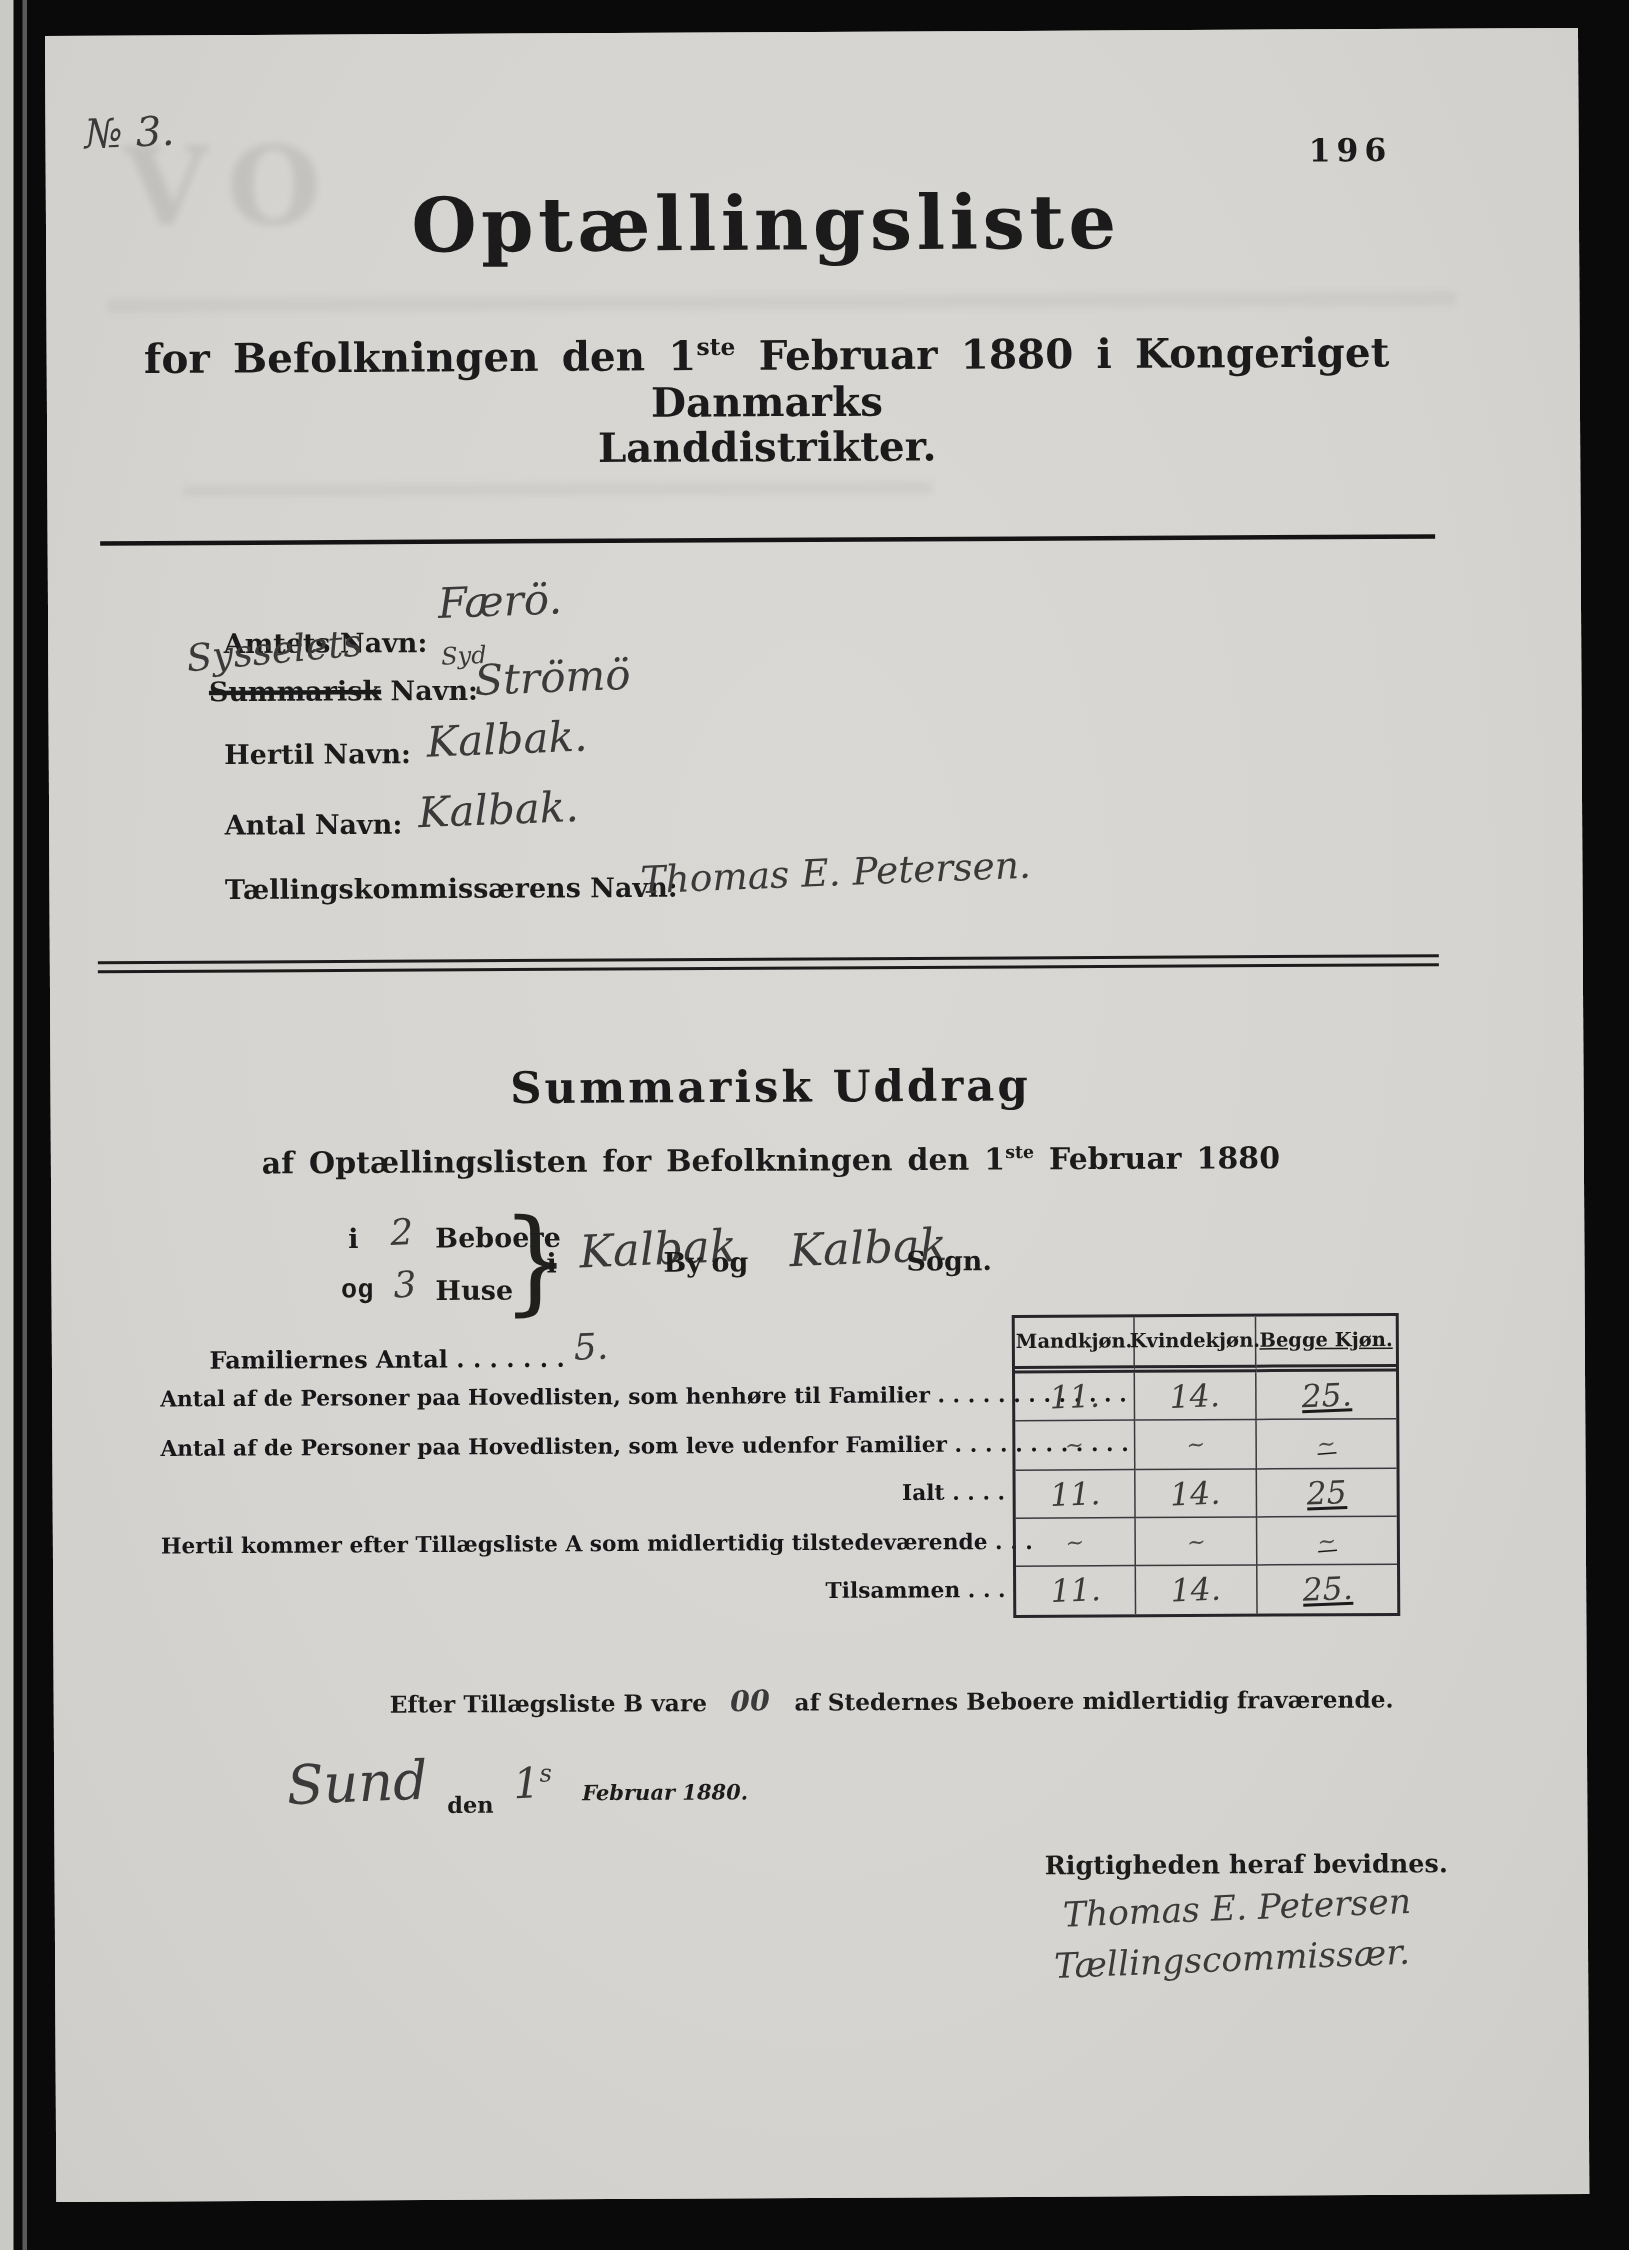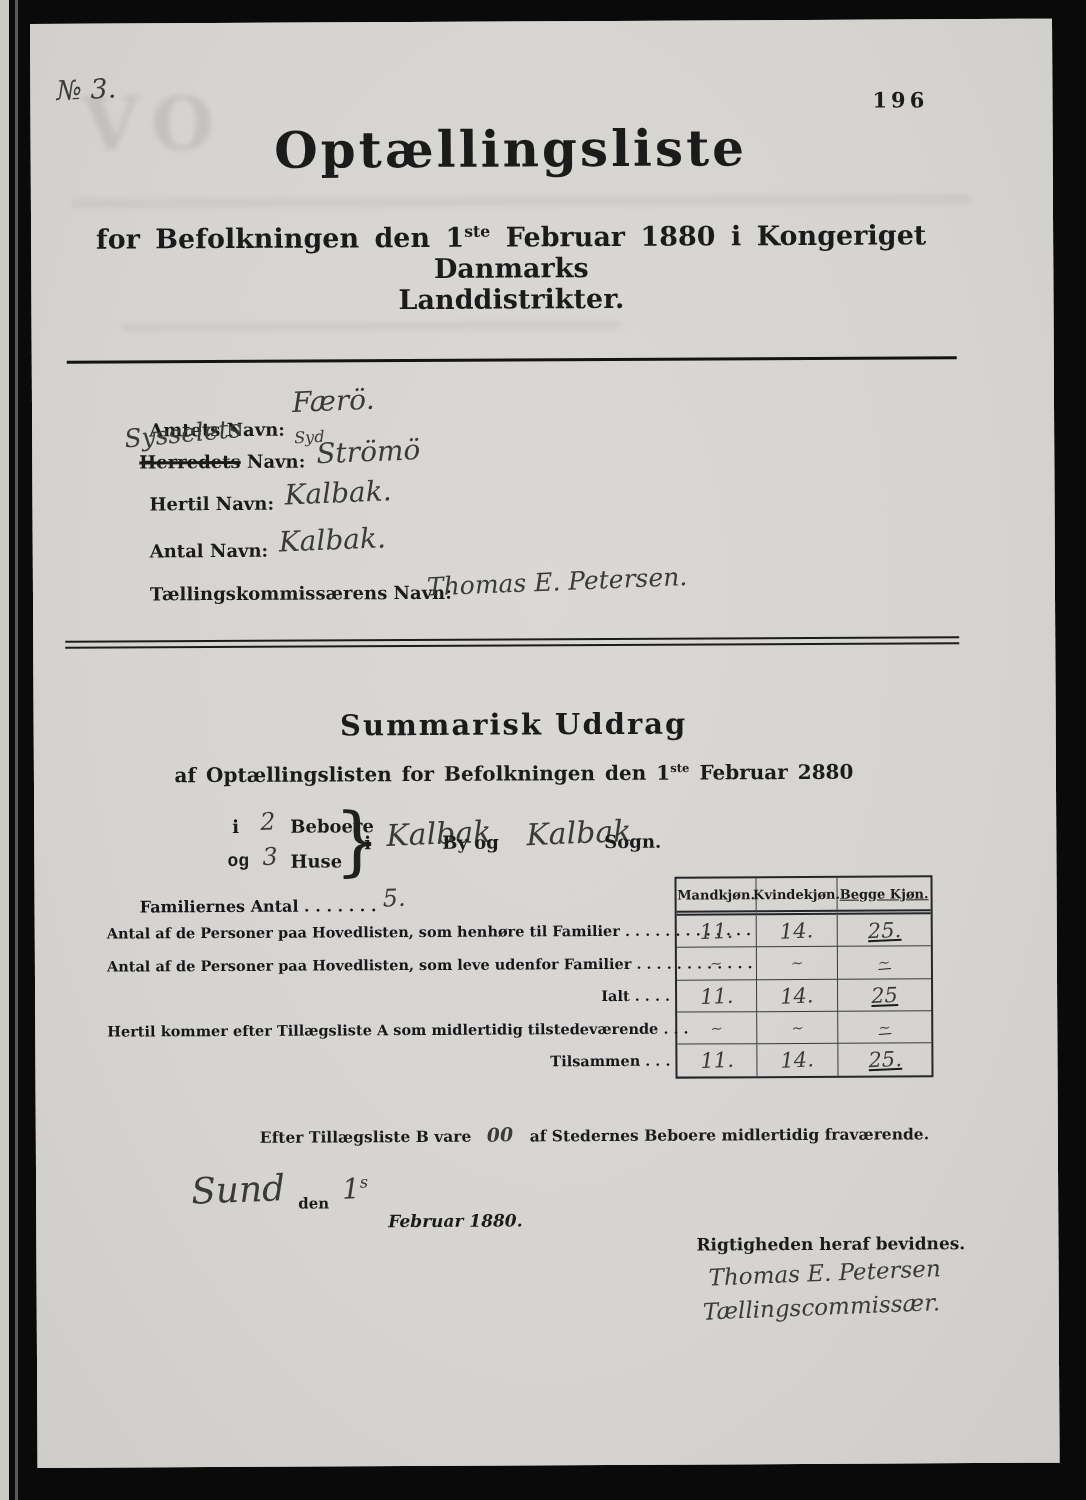--- a/index.html
+++ b/index.html
@@ -65,21 +65,21 @@
     display:flex;align-items:center;justify-content:center;}
   .tc.lastcol{border-right:none;text-decoration:underline;}
   .tc.lastrow{border-bottom:none;}
   .tc.th{font-size:13px;font-weight:bold;border-bottom:5px double #26262a;white-space:nowrap;}
   .tc .num{font-size:21px;}
   .tc .dash{font-size:15px;color:#4a4a4a;transform:rotate(-4deg);}
   .bline{position:absolute;left:224px;top:1102px;font-size:15.5px;font-weight:bold;
     white-space:nowrap;display:flex;align-items:baseline;}
   .bline .hw{margin:0 16px;font-size:19px;}
   .attest{position:absolute;left:660px;top:1214px;font-size:17px;font-weight:bold;}
-  .date-print{position:absolute;font-size:17px;font-weight:bold;font-style:italic;margin-top:23px;}
+  .date-print{position:absolute;font-size:14px;font-weight:bold;font-style:italic;}
   sup{font-size:58%;}
 </style>
 </head>
 <body>
 
 <div class="edge-strip"></div>
 <div class="edge-line"></div>
 
 <div class="paper">
 
@@ -93,37 +93,37 @@
   <div class="center-col title">Optællingsliste</div>
   <div class="center-col subtitle1"><span>for Befolkningen den 1</span><sup>ste</sup><span> Februar 1880 i Kongeriget Danmarks</span></div>
   <div class="center-col subtitle2">Landdistrikter.</div>
 
   <div class="rule1"></div>
 
   <div class="flabel" style="left:117px;top:396px;">Amtets Navn:</div>
   <div class="hw-abs hw-lg" style="left:260px;top:362px;">Færö.</div>
 
   <div class="hw-abs hw-md" style="left:92px;top:396px;transform:rotate(-5deg);">Sysselets</div>
-  <div class="flabel" style="left:107px;top:428px;"><span class="struck">Herredets</span> <span>Navn:</span></div>
+  <div class="flabel" style="left:107px;top:428px;"><span class="struck">Summarisk</span> <span>Navn:</span></div>
   <div class="hw-abs hw-sm" style="left:262px;top:405px;">Syd</div>
   <div class="hw-abs hw-lg" style="left:284px;top:413px;">Strömö</div>
 
   <div class="flabel" style="left:117px;top:470px;">Hertil Navn:</div>
   <div class="hw-abs hw-lg" style="left:252px;top:454px;">Kalbak.</div>
 
   <div class="flabel" style="left:117px;top:517px;">Antal Navn:</div>
   <div class="hw-abs hw-lg" style="left:246px;top:501px;">Kalbak.</div>
 
   <div class="flabel" style="left:117px;top:560px;">Tællingskommissærens Navn:</div>
   <div class="hw-abs hw-md" style="left:394px;top:546px;">Thomas E. Petersen.</div>
 
   <div class="rule2"></div>
 
   <div class="center-col sum-head">Summarisk Uddrag</div>
-  <div class="center-col sum-sub"><span>af Optællingslisten for Befolkningen den 1</span><sup>ste</sup><span> Februar 2880</span></div>
+  <div class="center-col sum-sub"><span>af Optællingslisten for Befolkningen den 1</span><sup>ste</sup><span> Februar 1880</span></div>
 
   <div class="gh-label" style="left:198px;top:793px;">i</div>
   <div class="hw-abs" style="left:226px;top:785px;font-size:24px;">2</div>
   <div class="gh-label" style="left:256px;top:793px;">Beboere</div>
   <div class="gh-label" style="left:193px;top:828px;font-family:Liberation Mono, monospace;">og</div>
   <div class="hw-abs" style="left:228px;top:820px;font-size:24px;">3</div>
   <div class="gh-label" style="left:256px;top:828px;">Huse</div>
   <div class="brace">}</div>
   <div class="gh-label" style="left:330px;top:810px;">i</div>
   <div class="hw-abs" style="left:352px;top:794px;font-size:30px;">Kalbak</div>

